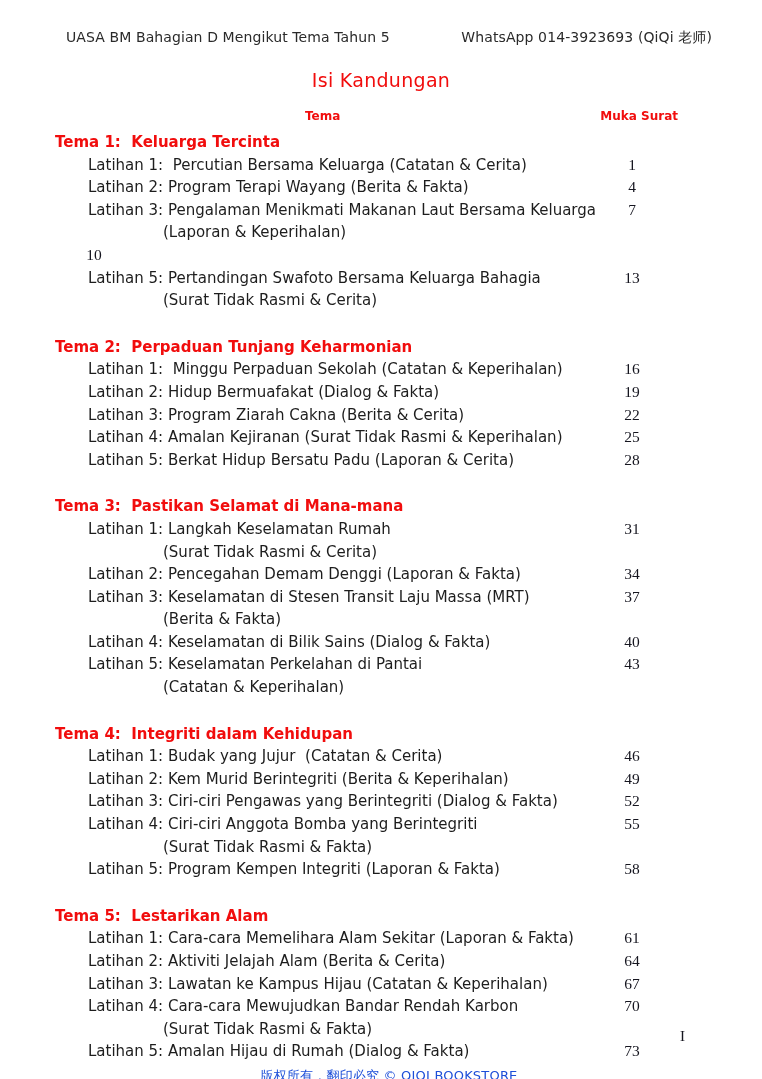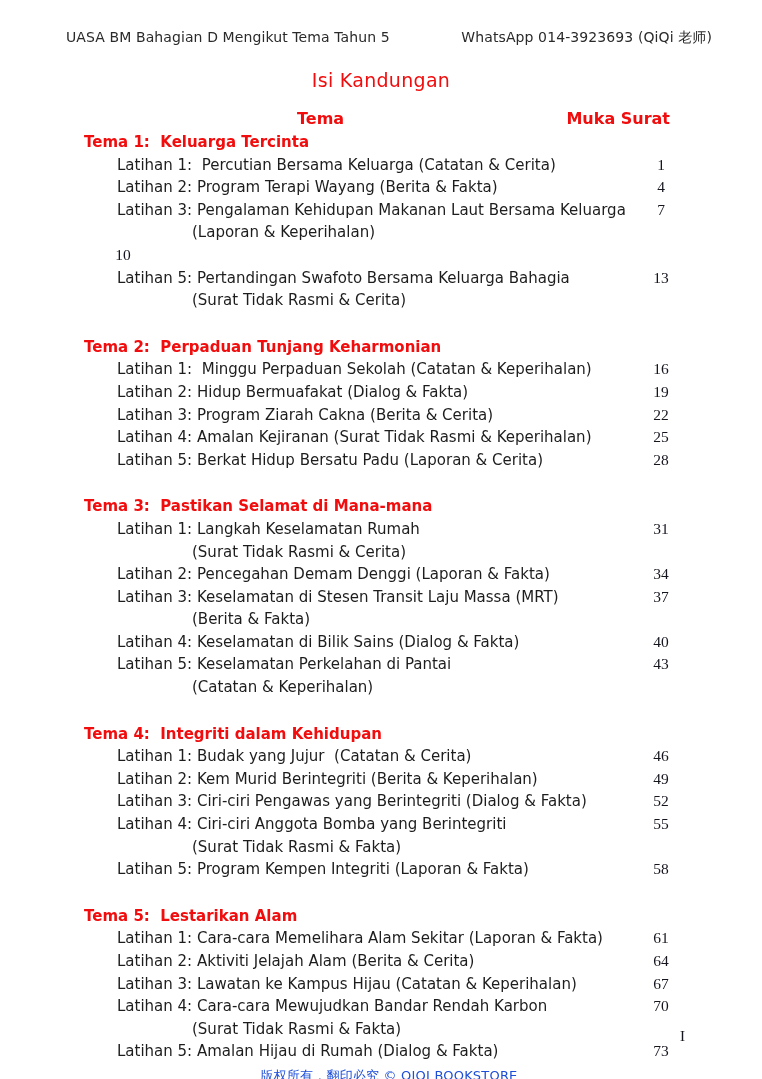--- a/index.html
+++ b/index.html
@@ -19,29 +19,29 @@
     position:absolute;top:29px;left:66px;right:50px;
     display:flex;justify-content:space-between;align-items:flex-start;
     font-size:14px;color:#2a2a2a;letter-spacing:0.1px;
   }
   .page-title{
     position:absolute;top:69px;left:0;width:100%;
     text-align:center;font-size:19px;font-weight:normal;color:var(--accent);
     letter-spacing:0.3px;
   }
   .col-heads{
-    position:absolute;top:109px;left:58px;width:620px;
+    position:absolute;top:109px;left:66px;width:620px;
     display:flex;align-items:baseline;
-    color:var(--accent);font-weight:bold;font-size:16px;
+    color:var(--accent);font-weight:bold;font-size:12px;
   }
   .col-tema{margin-left:239px;}
   .col-muka{margin-left:auto;margin-right:8px;}
 
   .toc{
-    position:absolute;top:131px;left:78px;width:628px;
+    position:absolute;top:131px;left:49px;width:628px;
     font-size:15px;line-height:22.6px;
   }
   .toc-section + .toc-section{margin-top:24px;}
   .theme-heading{
     color:var(--accent);font-weight:bold;padding-left:6px;white-space:pre;
   }
   .entry-row{display:flex;justify-content:space-between;}
   .entry-text{flex:1;min-width:0;padding-left:39px;white-space:pre;}
   .entry-page{
     width:90px;flex:0 0 90px;text-align:center;
@@ -80,21 +80,21 @@
         <div class="theme-heading">Tema 1:  Keluarga Tercinta</div>
         <div class="entry-row">
           <div class="entry-text">Latihan 1:  Percutian Bersama Keluarga (Catatan &amp; Cerita)</div>
           <div class="entry-page">1</div>
         </div>
         <div class="entry-row">
           <div class="entry-text">Latihan 2: Program Terapi Wayang (Berita &amp; Fakta)</div>
           <div class="entry-page">4</div>
         </div>
         <div class="entry-row">
-          <div class="entry-text">Latihan 3: Pengalaman Kehidupan Makanan Laut Bersama Keluarga</div>
+          <div class="entry-text">Latihan 3: Pengalaman Menikmati Makanan Laut Bersama Keluarga</div>
           <div class="entry-page">7</div>
         </div>
         <div class="entry-cont">(Laporan &amp; Keperihalan)</div>
         <div class="entry-row">
           <div class="entry-page">10</div>
         </div>
         <div class="entry-row">
           <div class="entry-text">Latihan 5: Pertandingan Swafoto Bersama Keluarga Bahagia</div>
           <div class="entry-page">13</div>
         </div>

